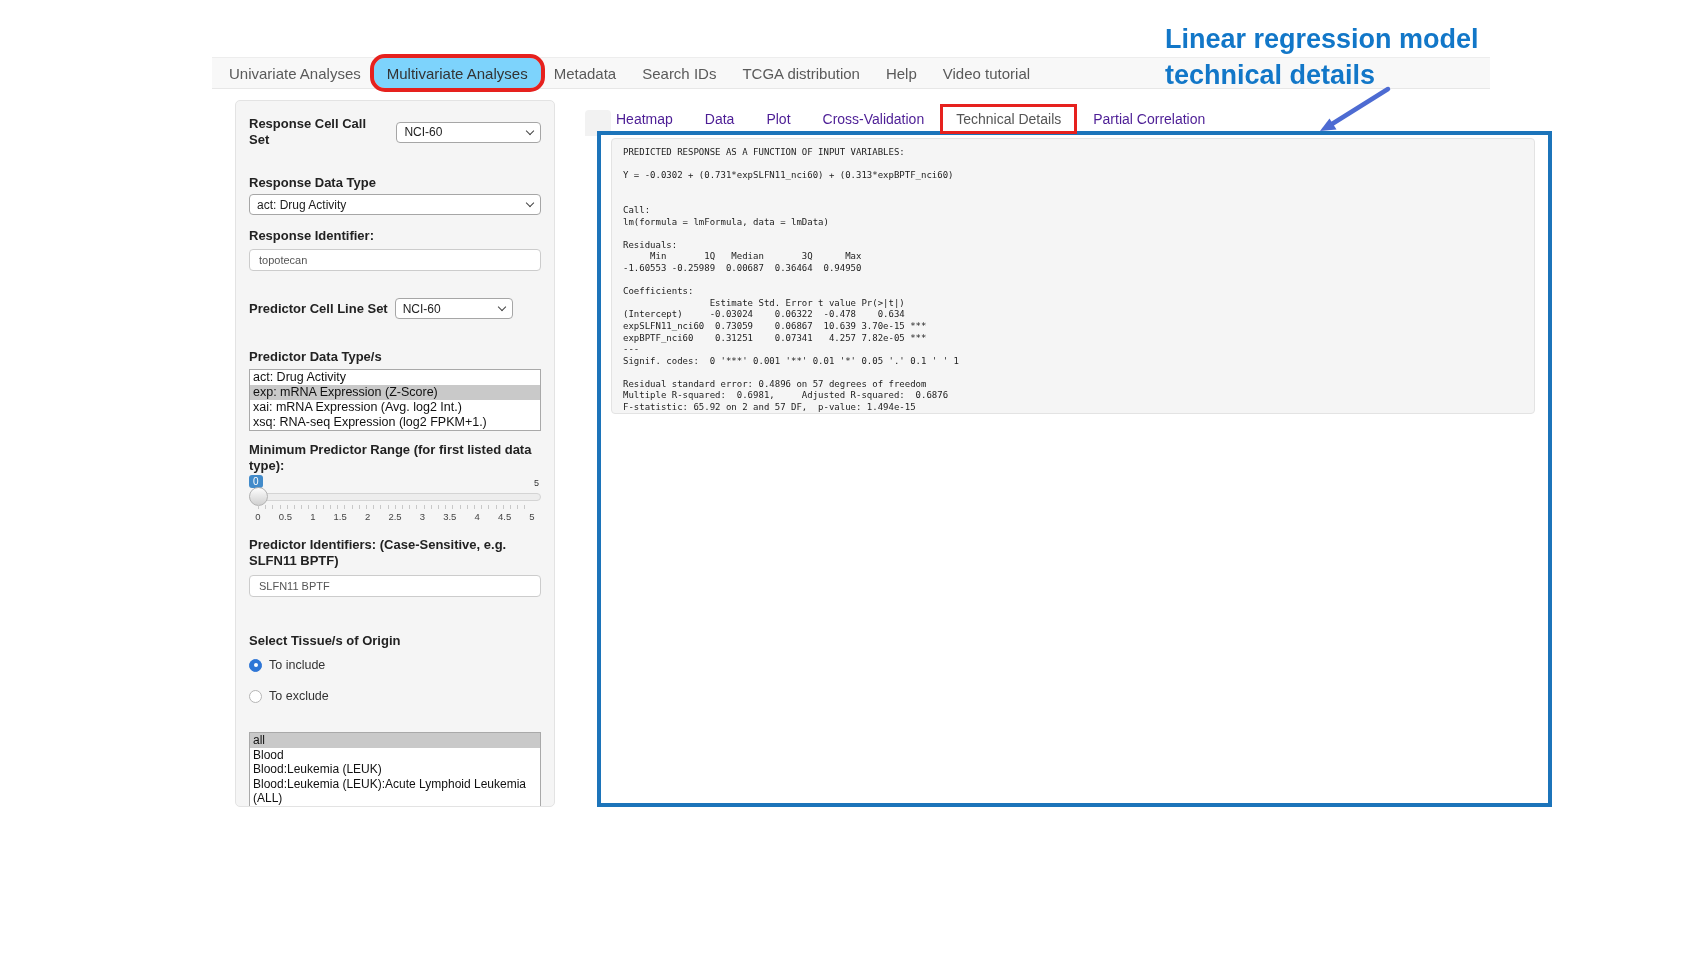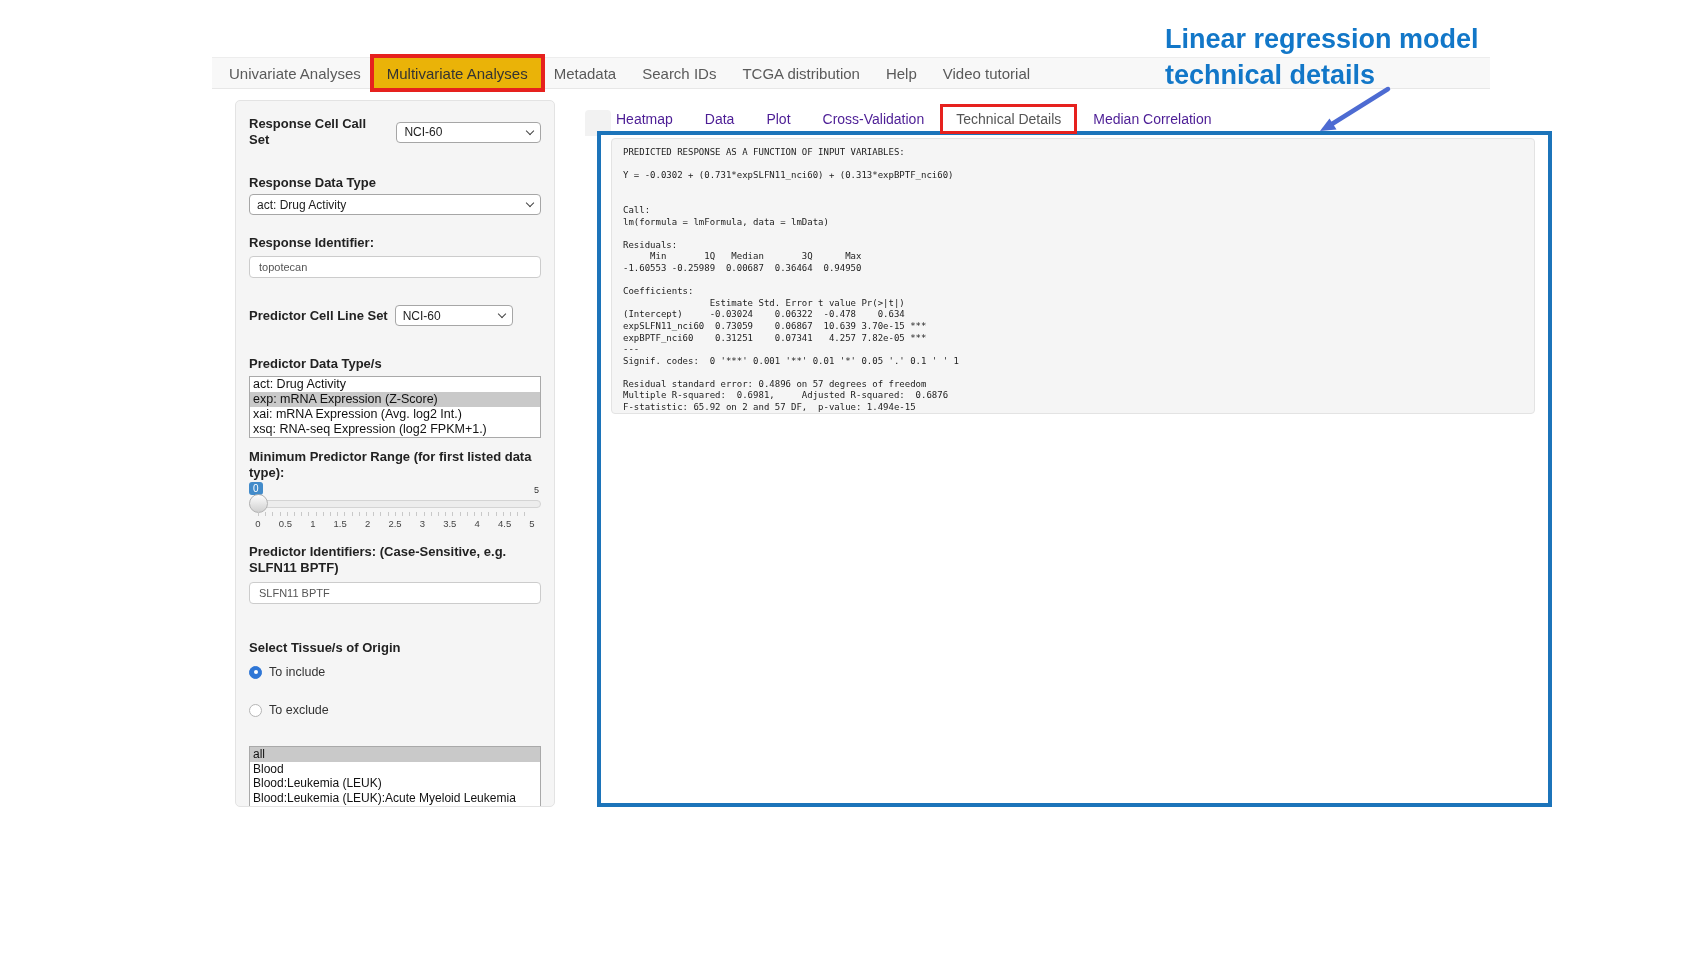--- a/index.html
+++ b/index.html
@@ -4,21 +4,21 @@
 <style>
   * { margin:0; padding:0; box-sizing:border-box; }
   html,body { width:1700px; height:956px; background:#ffffff; font-family:"Liberation Sans", sans-serif; overflow:hidden; }
   .stage { position:relative; width:1700px; height:956px; background:#fff; }
 
   
   .navbar { position:absolute; left:212px; top:57px; width:1278px; height:32px;
             background:#f8f8f8; border-top:1px solid #ededed; border-bottom:1px solid #e7e7e7;
             display:flex; align-items:stretch; padding-left:4px; }
   .nav-item { display:flex; align-items:center; padding:0 13px; font-size:15px; color:#5a5a5a; cursor:pointer; white-space:nowrap; }
-  .nav-item.active { background:#eab308; color:#333; }
+  .nav-item.active { background:#7dd3fc; color:#333;border-radius:11px; }
   .annot-outline { outline:4px solid #e6211e; outline-offset:0px; z-index:6; }
 
   
   .annot-title { position:absolute; left:1165px; top:21px; z-index:10; color:#1277c8;
                  font-size:27px; font-weight:bold; line-height:36px; }
   .annot-arrow { position:absolute; left:1308px; top:84px; z-index:10; }
 
   
   .sidebar { position:absolute; left:235px; top:100px; width:320px; height:707px;
              background:#f5f5f5; border:1px solid #e3e3e3; border-radius:5px;
@@ -112,21 +112,21 @@
         <span class="chev"></span>
       </span>
     </div>
 
     <div class="lbl" style="margin-top:27px;">Response Data Type</div>
     <div class="select block" style="margin-top:3px;">
       <span>act: Drug Activity</span>
       <span class="chev"></span>
     </div>
 
-    <div class="lbl" style="margin-top:20px;">Response Identifier:</div>
+    <div class="lbl" style="margin-top:13px;">Response Identifier:</div>
     <input class="text-input" style="margin-top: 5px;" type="text" value="topotecan">
 
     <div class="inline-row" style="margin-top:27px;">
       <span class="lbl">Predictor Cell Line Set</span>
       <span class="select w118">
         <span>NCI-60</span>
         <span class="chev"></span>
       </span>
     </div>
 
@@ -161,45 +161,46 @@
     </div>
 
     <div class="lbl" style="margin-top:12px;">Predictor Identifiers: (Case-Sensitive, e.g. SLFN11 BPTF)</div>
     <input class="text-input" style="margin-top: 6px;" type="text" value="SLFN11 BPTF">
 
     <div class="lbl" style="margin-top:36px;">Select Tissue/s of Origin</div>
     <div class="radio-row" style="margin-top:9px;">
       <span class="radio checked"></span>
       <span class="radio-label">To include</span>
     </div>
-    <div class="radio-row" style="margin-top:24px;">
+    <div class="radio-row" style="margin-top:17px;">
       <span class="radio"></span>
       <span class="radio-label">To exclude</span>
     </div>
 
     <div class="listbox tissues" style="margin-top:29px;">
       <div class="opt selected">all</div>
       <div class="opt">Blood</div>
       <div class="opt">Blood:Leukemia (LEUK)</div>
+      <div class="opt">Blood:Leukemia (LEUK):Acute Lymphoid Leukemia (ALL)</div>
       <div class="opt">Blood:Leukemia (LEUK):Acute Myeloid Leukemia (AML)</div>
 
     </div>
 
     
 
   </div>
 
   <div class="tab-corner"></div>
   <div class="tabs">
     <div class="tab">Heatmap</div>
     <div class="tab">Data</div>
     <div class="tab">Plot</div>
     <div class="tab">Cross-Validation</div>
     <div class="tab active tab-annot">Technical Details</div>
-    <div class="tab">Median Correlation</div>
+    <div class="tab">Partial Correlation</div>
   </div>
 
   <div class="main-panel">
     <pre class="tech-output">PREDICTED RESPONSE AS A FUNCTION OF INPUT VARIABLES:
 
 Y = -0.0302 + (0.731*expSLFN11_nci60) + (0.313*expBPTF_nci60)
 
 
 Call:
 lm(formula = lmFormula, data = lmData)

